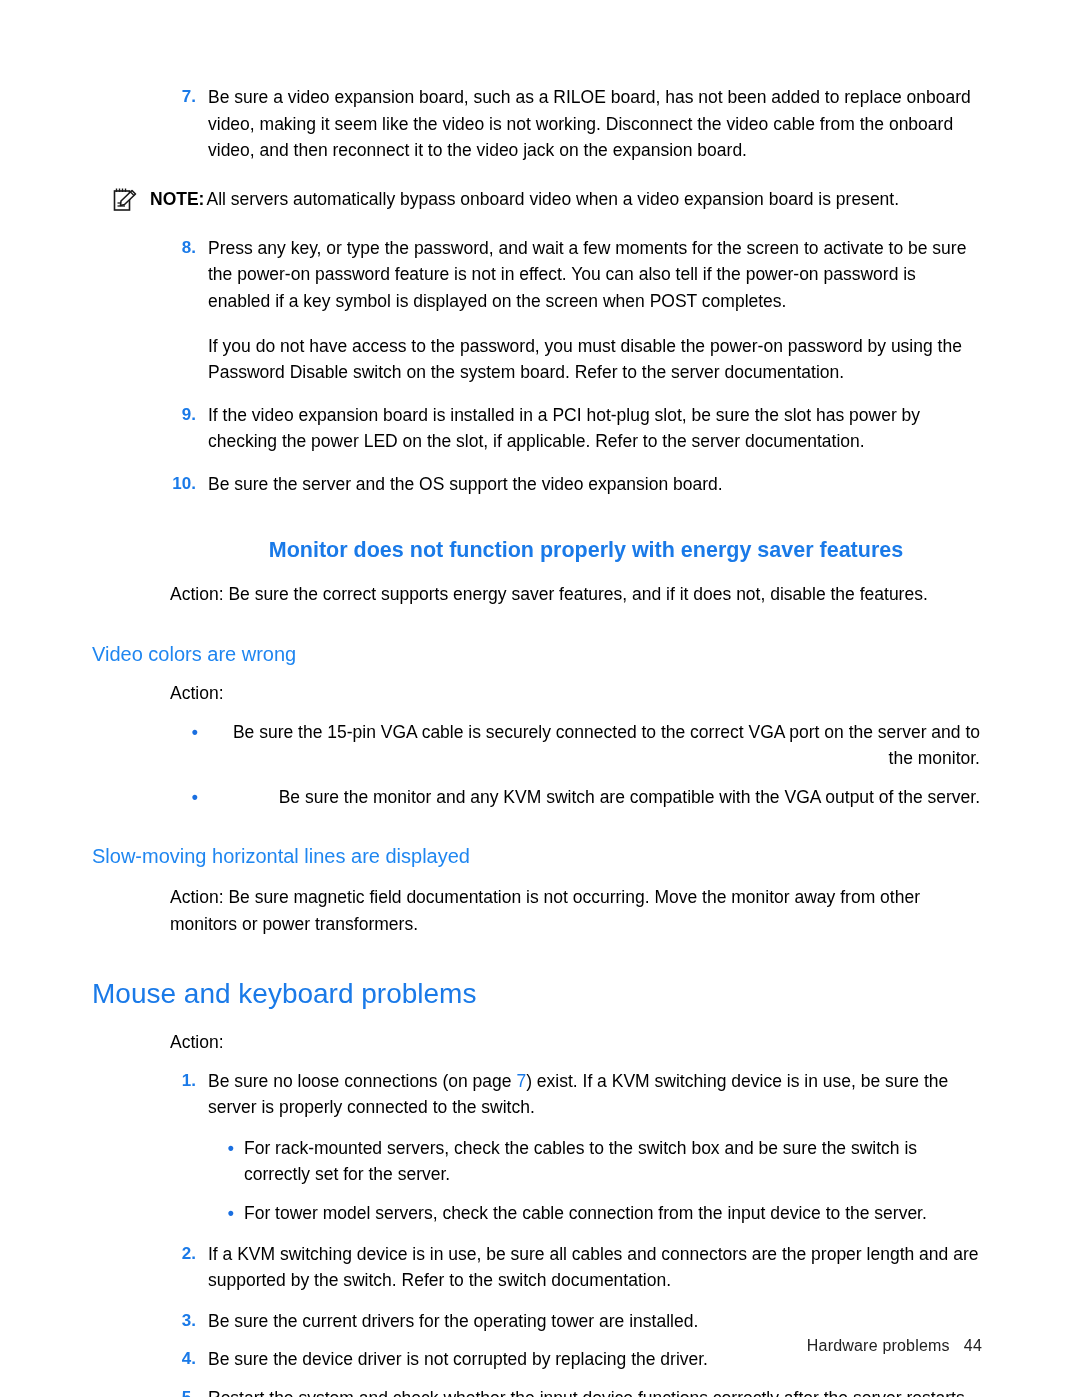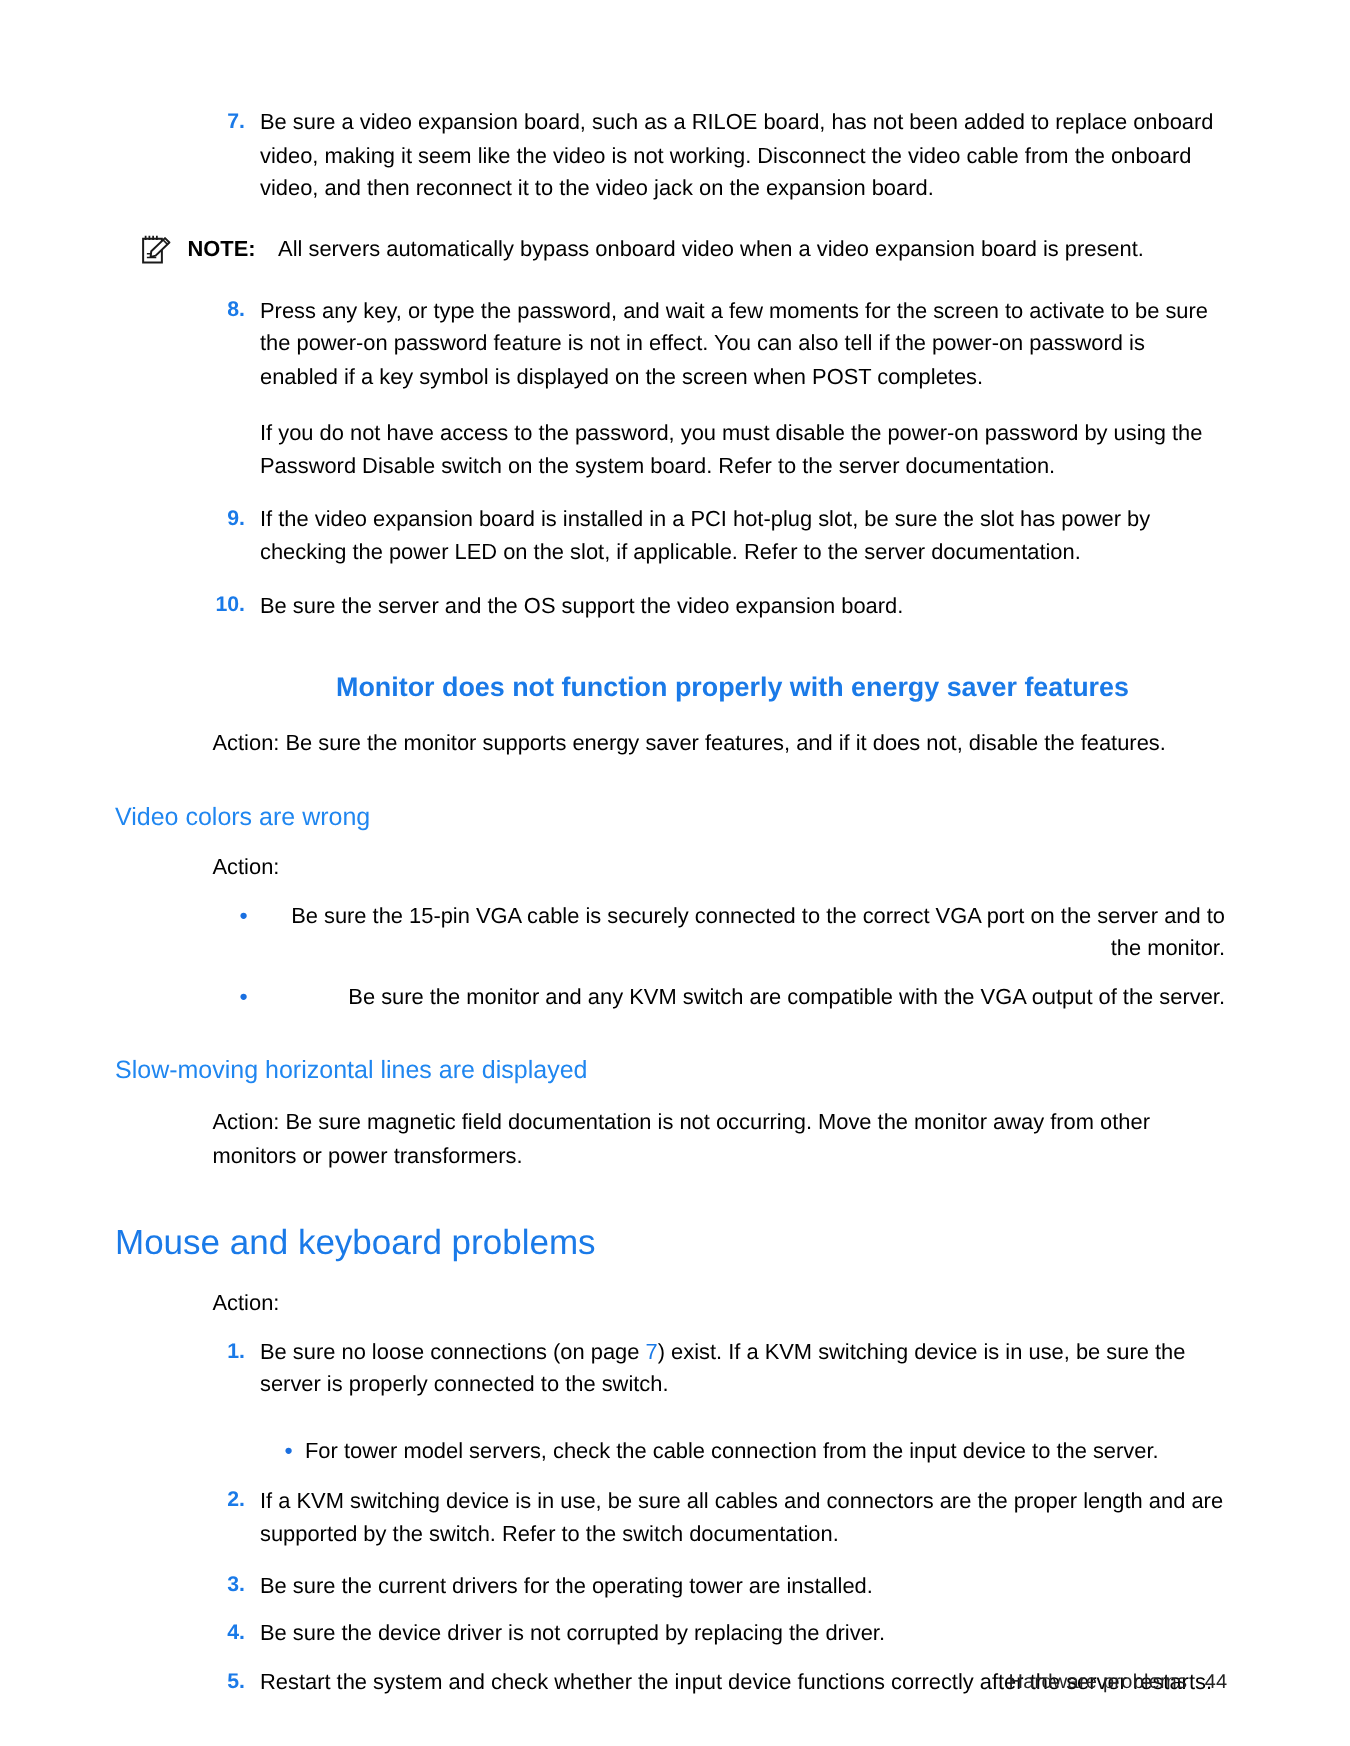--- a/index.html
+++ b/index.html
@@ -118,21 +118,21 @@
   }
   .note-icon {
     flex: 0 0 auto;
     width: 28px;
     height: 26px;
     margin-right: 10px;
     margin-top: 1px;
   }
   .note-label {
     font-weight: bold;
-    margin-right: 18px;
+    margin-right: 2px;
     white-space: nowrap;
   }
 
   
   .h1 {
     color: #1a7ae8;
     font-size: 28px;
     font-weight: normal;
     margin: 0 0 0 92px;
     line-height: 1.2;
@@ -238,21 +238,21 @@
       <span class="txt">Be sure the server and the OS support the video expansion board.</span>
     </div>
 
     <div class="sp40"></div>
 
     <div class="h2">Monitor does not function properly with energy saver features</div>
 
     <div class="sp18"></div>
 
     <div class="para-170">
-      <b>Action</b><span>: </span><span>Be sure the monitor supports energy saver features, and if it does not, disable the features.</span>
+      <b>Action</b><span>: </span><span>Be sure the correct supports energy saver features, and if it does not, disable the features.</span>
     </div>
 
     <div class="sp34"></div>
 
     <div class="h3">Video colors are wrong</div>
 
     <div class="sp14"></div>
 
     <div class="para-170">
       <b>Action</b><span>:</span>
@@ -294,20 +294,24 @@
 
     <div class="sp12"></div>
 
     <div class="row lvl1">
       <span class="marker">1.</span>
       <span class="txt"><span>Be sure no loose connections (on page </span><a class="link" href="#">7</a><span>) exist. If a KVM switching device is in use, be sure the server is properly connected to the switch.</span></span>
     </div>
 
     <div class="sp14"></div>
 
+    <div class="row lvl2b">
+      <span class="marker dot"></span>
+      <span class="txt">For rack-mounted servers, check the cables to the switch box and be sure the switch is correctly set for the server.</span>
+    </div>
 
     <div class="sp12"></div>
 
     <div class="row lvl2b">
       <span class="marker dot"></span>
       <span class="txt">For tower model servers, check the cable connection from the input device to the server.</span>
     </div>
 
     <div class="sp14"></div>
 

